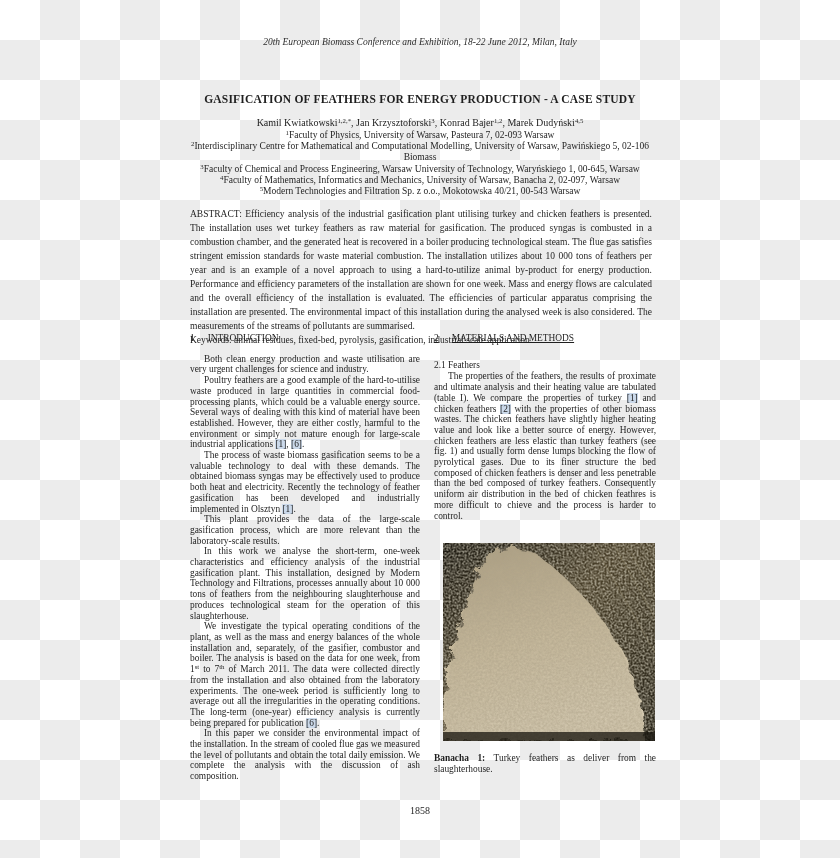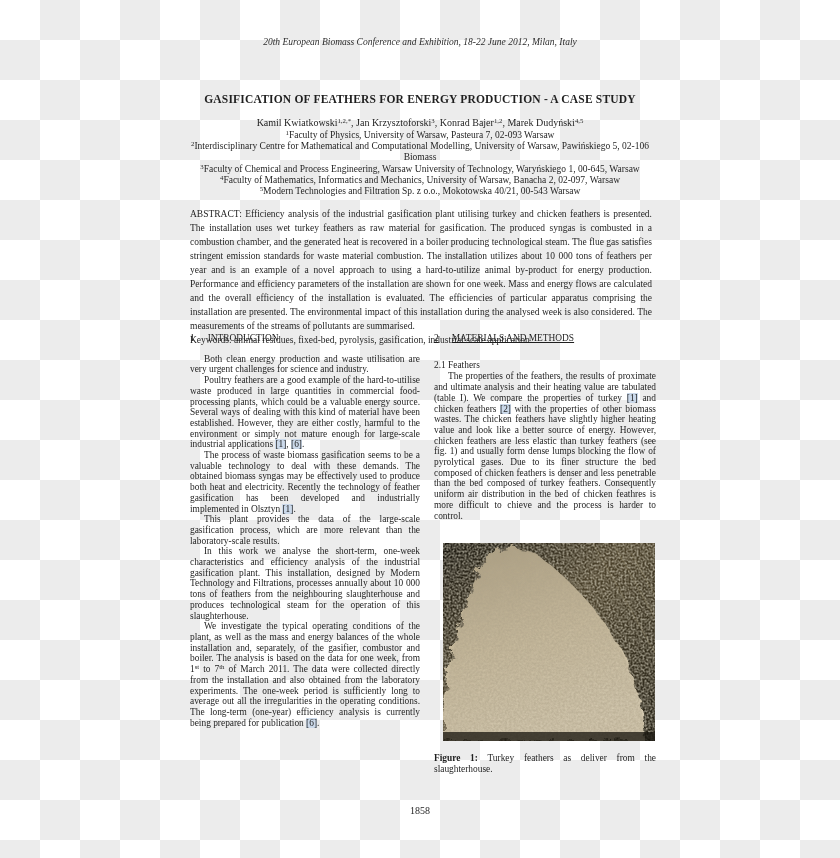--- a/index.html
+++ b/index.html
@@ -61,20 +61,21 @@
   <p class="sec-heading">
     <span class="num">1</span><span>INTRODUCTION</span>
   </p>
   <div>
       <p class="para">Both clean energy production and waste utilisation are very urgent challenges for science and industry.</p>
       <p class="para">Poultry feathers are a good example of the hard-to-utilise waste produced in large quantities in commercial food-processing plants, which could be a valuable energy source. Several ways of dealing with this kind of material have been established. However, they are either costly, harmful to the environment or simply not mature enough for large-scale industrial applications <span class="cite">[1]</span>, <span class="cite">[6]</span>.</p>
       <p class="para">The process of waste biomass gasification seems to be a valuable technology to deal with these demands. The obtained biomass syngas may be effectively used to produce both heat and electricity. Recently the technology of feather gasification has been developed and industrially implemented in Olsztyn <span class="cite">[1]</span>.</p>
       <p class="para">This plant provides the data of the large-scale gasification process, which are more relevant than the laboratory-scale results.</p>
       <p class="para">In this work we analyse the short-term, one-week characteristics and efficiency analysis of the industrial gasification plant. This installation, designed by Modern Technology and Filtrations, processes annually about 10 000 tons of feathers from the neighbouring slaughterhouse and produces technological steam for the operation of this slaughterhouse.</p>
       <p class="para">We investigate the typical operating conditions of the plant, as well as the mass and energy balances of the whole installation and, separately, of the gasifier, combustor and boiler. The analysis is based on the data for one week, from 1<sup>st</sup> to 7<sup>th</sup> of March 2011. The data were collected directly from the installation and also obtained from the laboratory experiments. The one-week period is sufficiently long to average out all the irregularities in the operating conditions. The long-term (one-year) efficiency analysis is currently being prepared for publication <span class="cite">[6]</span>.</p>
+      <p class="para">In this paper we consider the environmental impact of the installation. In the stream of cooled flue gas we measured the level of pollutants and obtain the total daily emission. We complete the analysis with the discussion of ash composition.</p>
     </div>
 </div>
 
 <div class="col col-right">
   <p class="sec-heading">
     <span class="num">2</span><span>MATERIALS AND METHODS</span>
   </p>
   <p class="subheading">2.1 Feathers</p>
   <div>
       <p class="para">The properties of the feathers, the results of proximate and ultimate analysis and their heating value are tabulated (table I). We compare the properties of turkey <span class="cite">[1]</span> and chicken feathers <span class="cite">[2]</span> with the properties of other biomass wastes. The chicken feathers have slightly higher heating value and look like a better source of energy. However, chicken feathers are less elastic than turkey feathers (see fig. 1) and usually form dense lumps blocking the flow of pyrolytical gases. Due to its finer structure the bed composed of chicken feathers is denser and less penetrable than the bed composed of turkey feathers. Consequently uniform air distribution in the bed of chicken feathres is more difficult to chieve and the process is harder to control.</p>
@@ -118,18 +119,18 @@
     <g filter="url(#rough)">
       <path d="M44 12 C64 0 86 4 100 16 C128 38 156 68 172 96 C188 124 200 156 202 198 L0 198 L0 172 C6 116 20 56 44 12 Z" fill="url(#moundGrad)"></path>
     </g>
     <g clip-path="url(#moundClip)">
       <rect width="212" height="198" filter="url(#darkGrain)" opacity="0.55"></rect>
     </g>
     <rect y="189" width="212" height="9" fill="#17140e" opacity="0.75"></rect>
   </svg>
 
   <p class="fig-caption">
-    <span class="fig-label">Figure 1:</span>
+    <span class="fig-label">Banacha 1:</span>
     <span>Turkey feathers as deliver from the slaughterhouse.</span>
   </p>
 </div>
 
 <div class="pageno">1858</div>
 
 </body></html>

